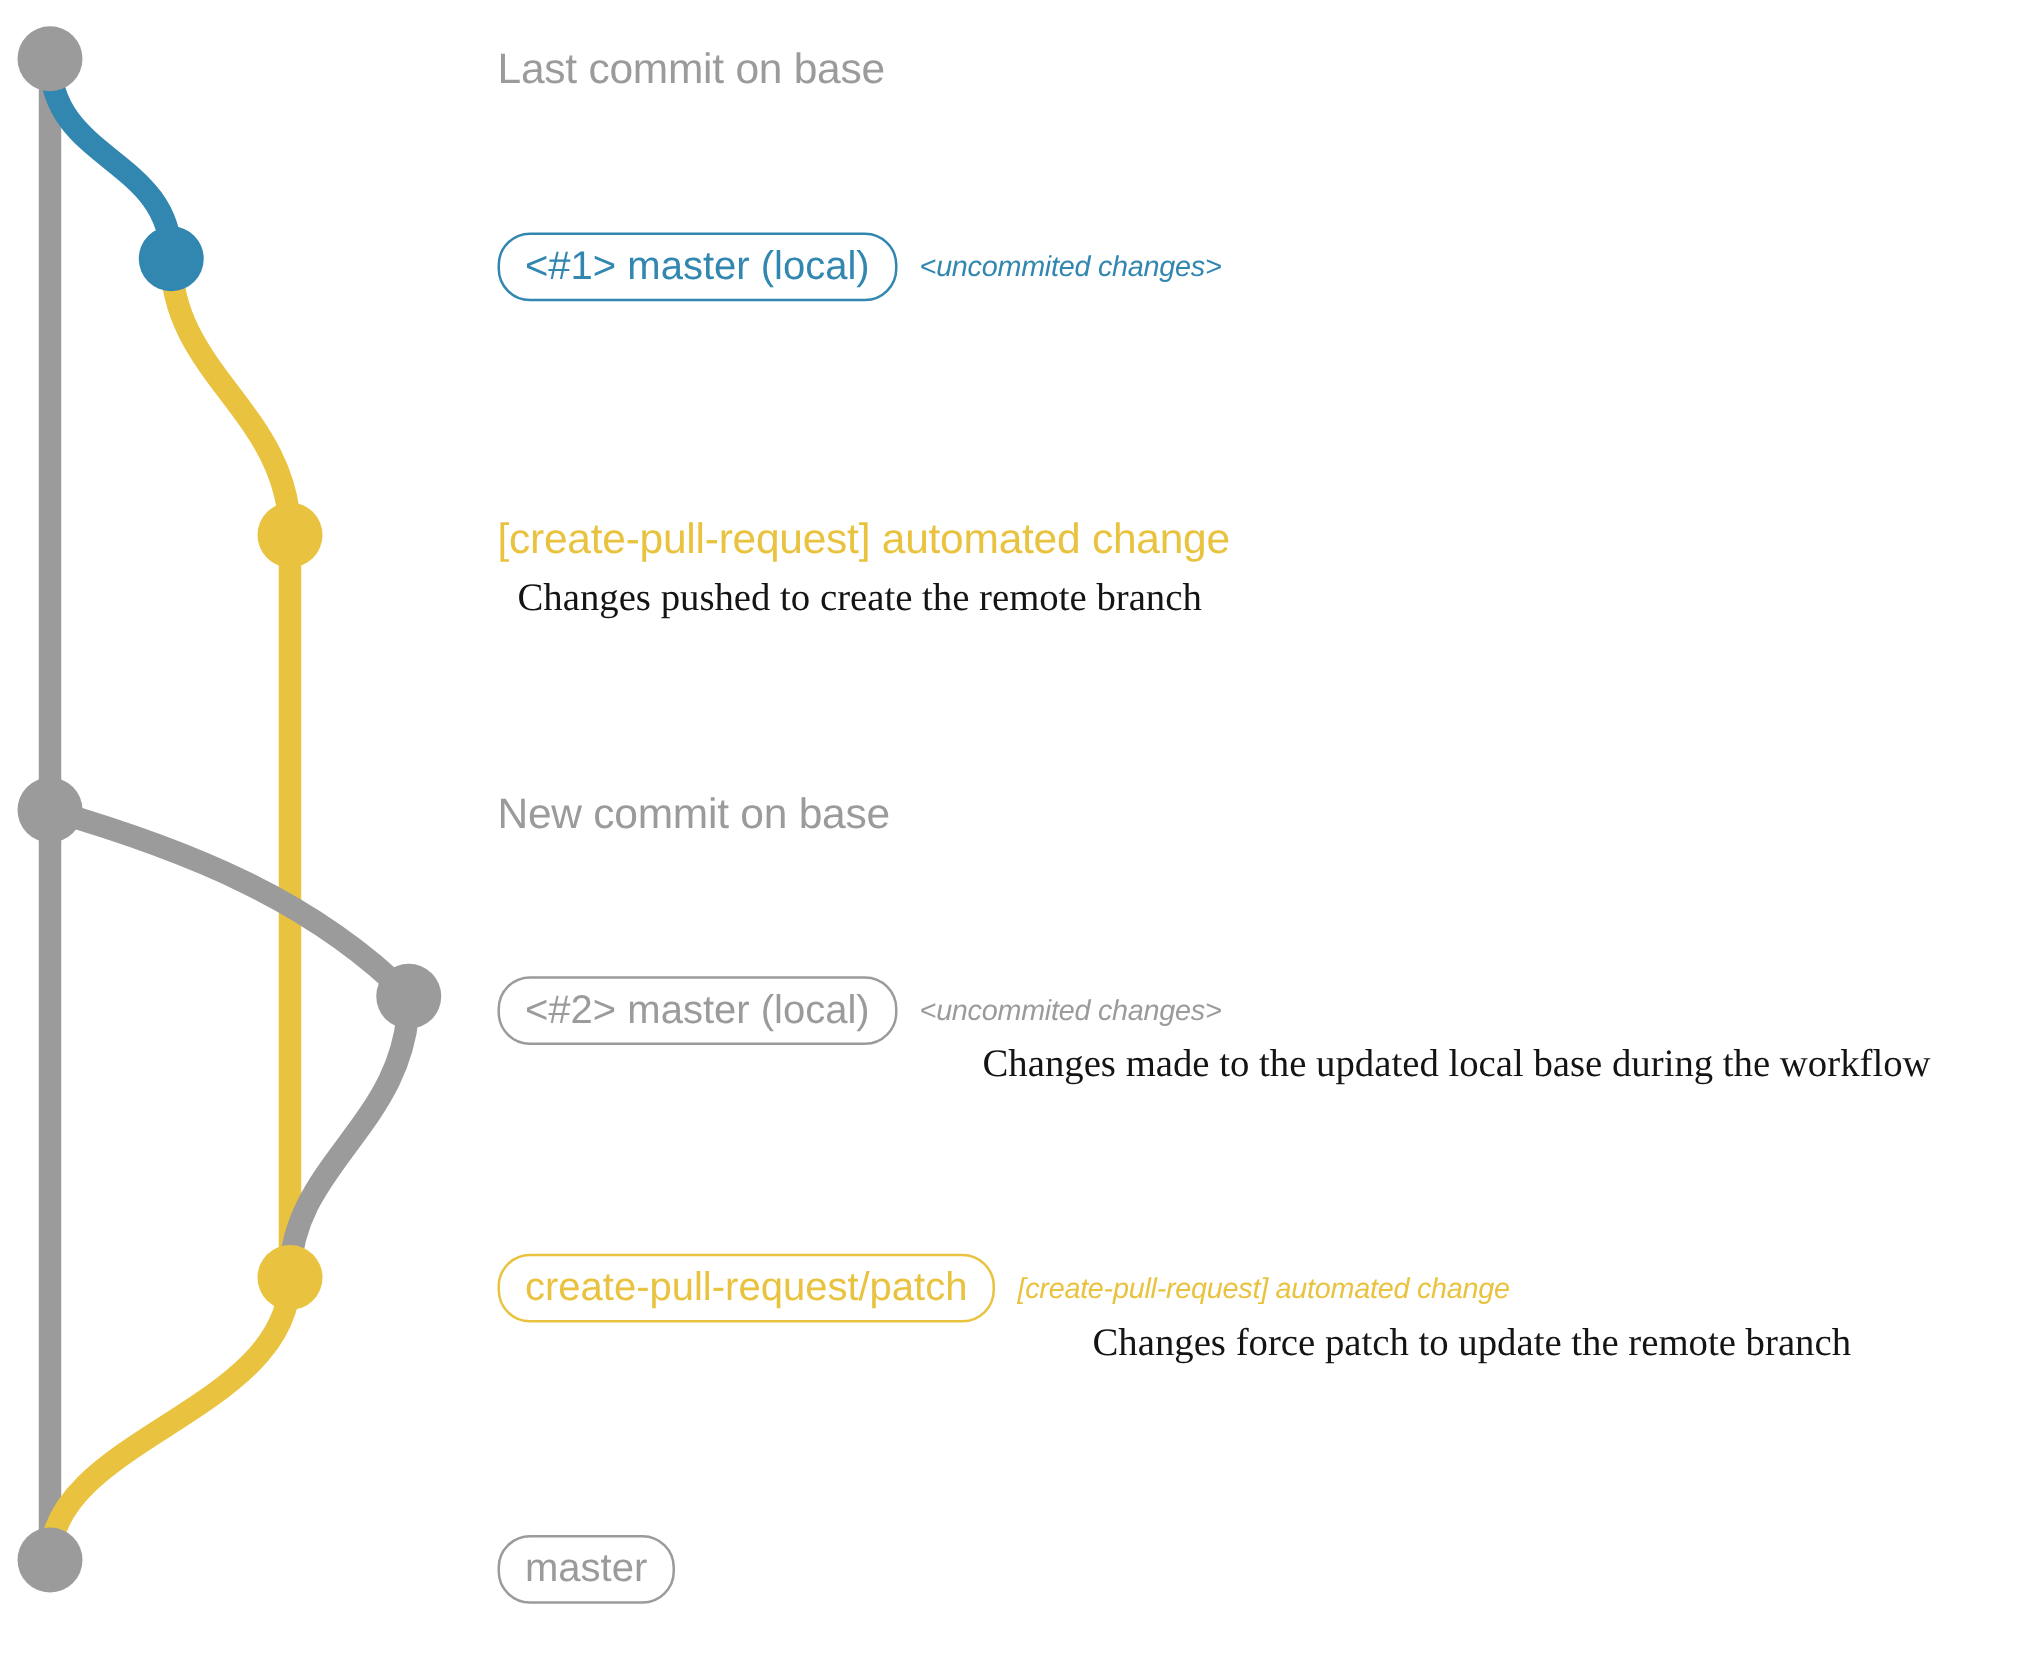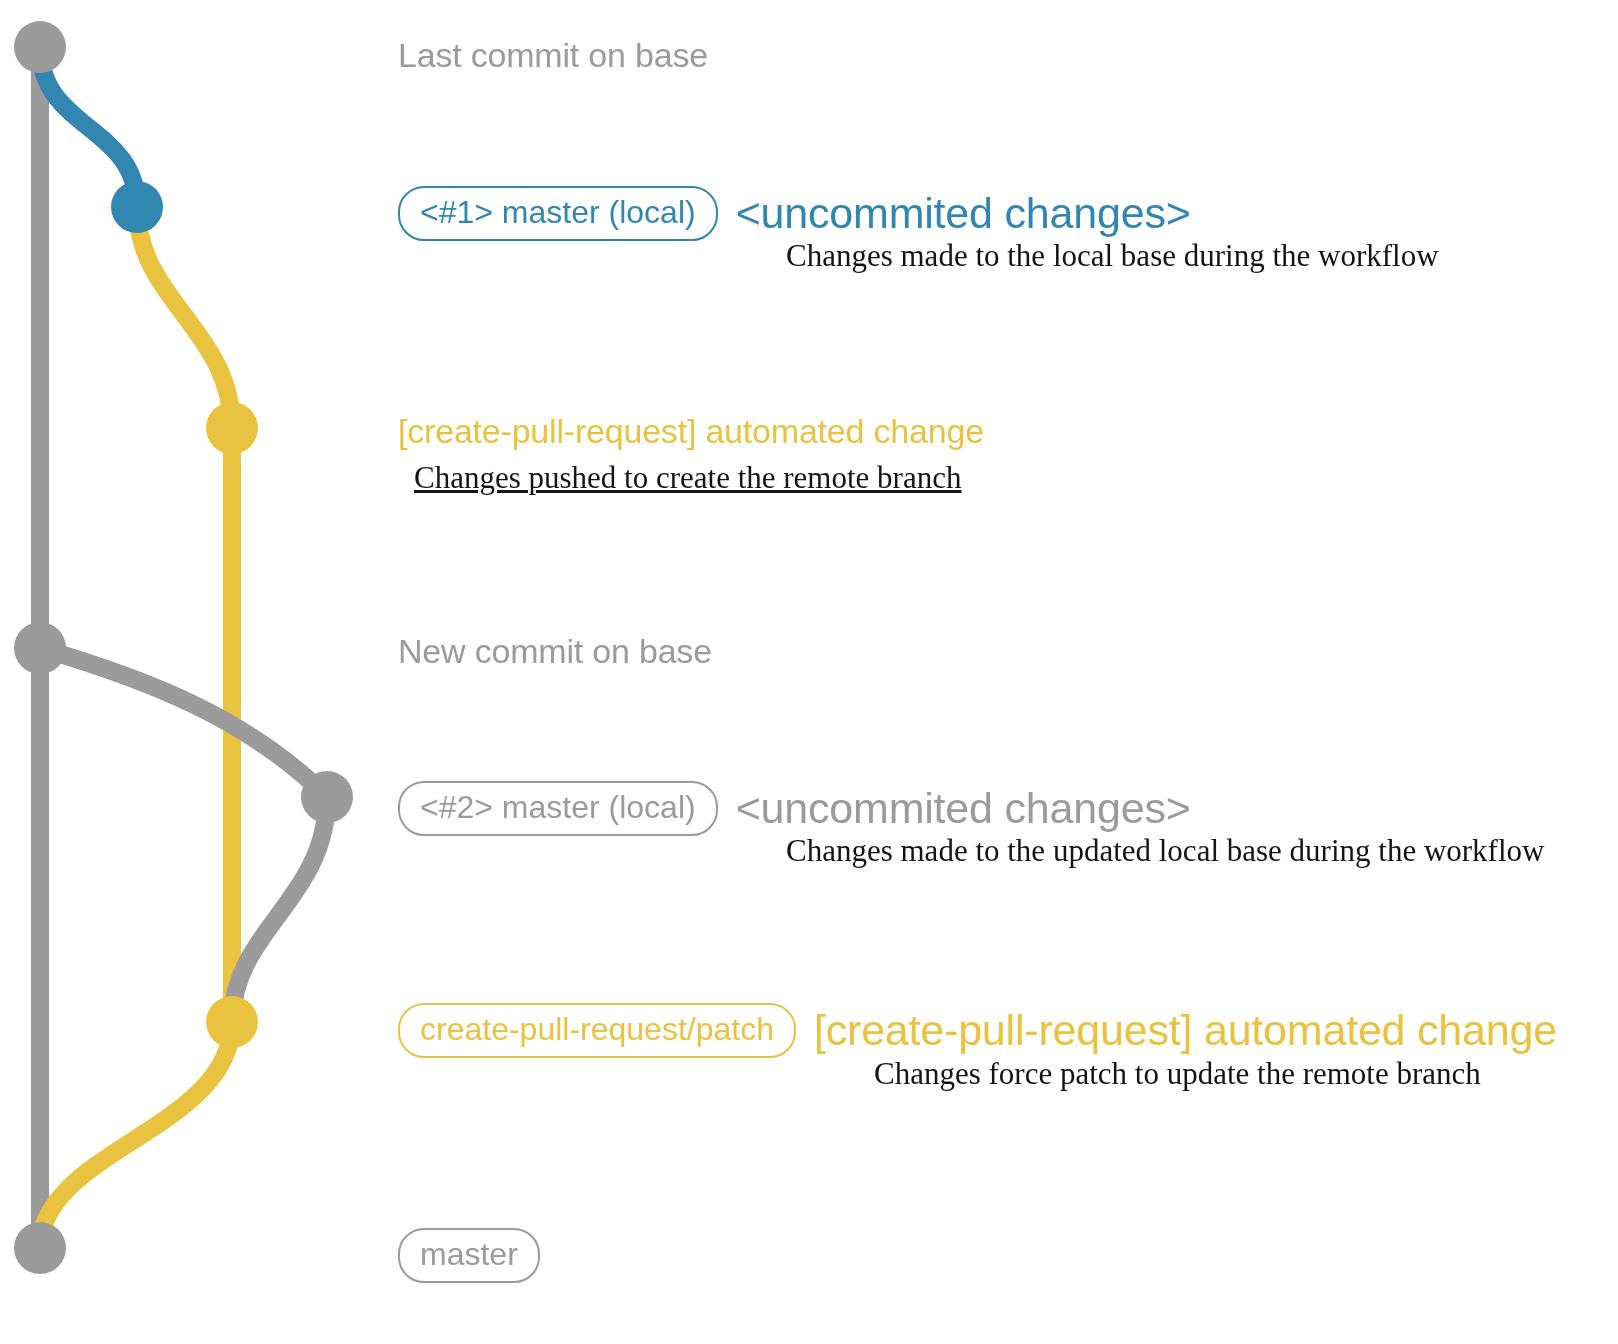--- a/index.html
+++ b/index.html
@@ -30,24 +30,25 @@
     padding:7px 20px 9px 20px;
     font-family:"Liberation Sans", sans-serif;
     font-size:32px;
     line-height:1.08;
     white-space:nowrap;
     background:transparent;
     text-align:right;
   }
   .subject{
     font-family:"Liberation Sans", sans-serif;
-    font-size:43px;
+    font-size:23px;
     white-space:nowrap;
     letter-spacing:-0.2px;
     margin-left:18px;
+    font-style:italic;
   }
   .desc{
     position:absolute;
     font-family:"Liberation Serif", serif;
     font-size:31px;
     color:#141414;
     white-space:nowrap;
   }
   .c-blue{color:#3287b0;}
   .c-gold{color:#e9c33f;}
@@ -83,26 +84,25 @@
 <div class="labels-layer">
 
   <div class="row" style="left:398px;top:36px;">
     <span class="plain-title c-gray">Last commit on base</span>
   </div>
 
   <div class="row" style="left:398px;top:186px;">
     <span class="badge c-blue">&lt;#1&gt; master (local)</span>
     <span class="subject c-blue">&lt;uncommited changes&gt;</span>
   </div>
-  <div class="desc" style="left:786px;top:238px;">Changes made to the local base during the workflow</div>
 
   <div class="row" style="left:398px;top:412px;">
     <span class="plain-title c-gold">[create-pull-request] automated change</span>
   </div>
-  <div class="desc" style="left:414px;top:460px;text-decoration:underline;">Changes pushed to create the remote branch</div>
+  <div class="desc" style="left:414px;top:460px;">Changes pushed to create the remote branch</div>
 
   <div class="row" style="left:398px;top:632px;">
     <span class="plain-title c-gray">New commit on base</span>
   </div>
 
   <div class="row" style="left:398px;top:781px;">
     <span class="badge c-gray">&lt;#2&gt; master (local)</span>
     <span class="subject c-gray">&lt;uncommited changes&gt;</span>
   </div>
   <div class="desc" style="left:786px;top:833px;">Changes made to the updated local base during the workflow</div>

